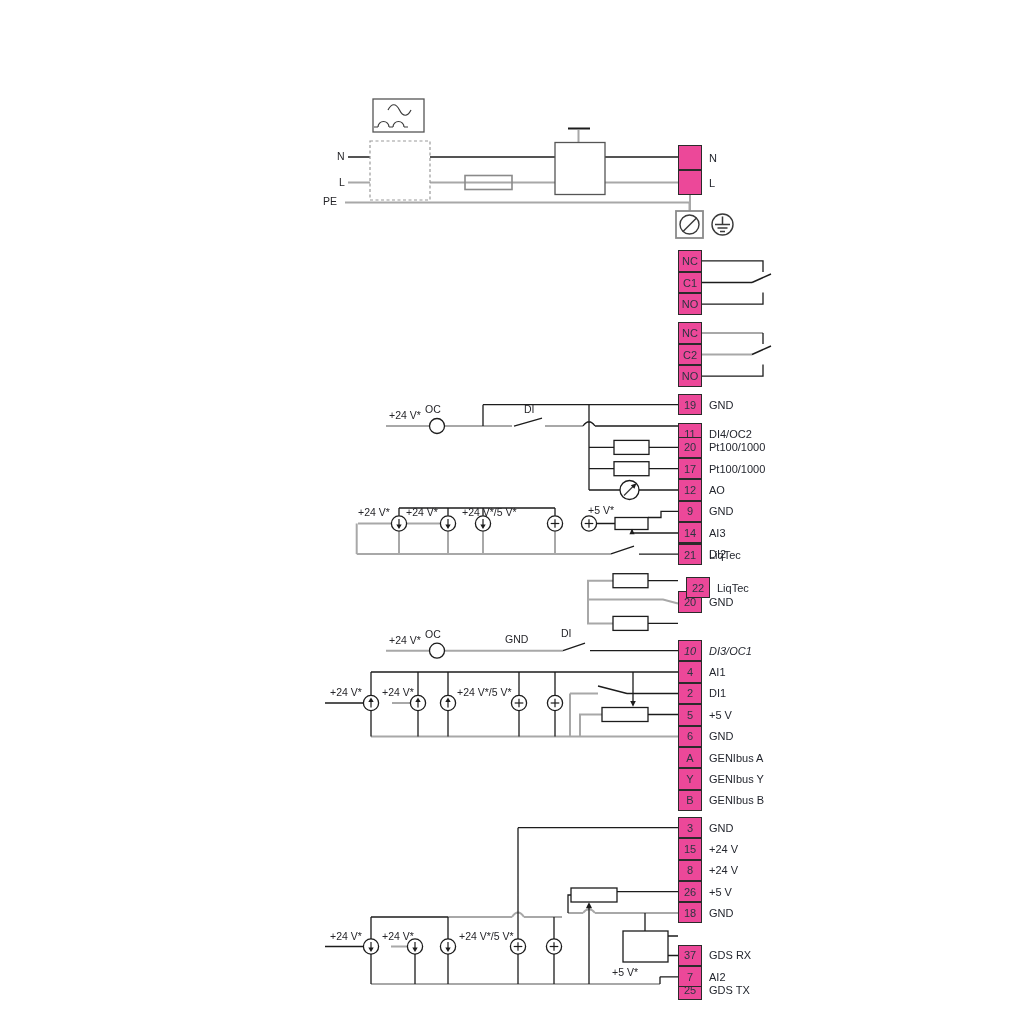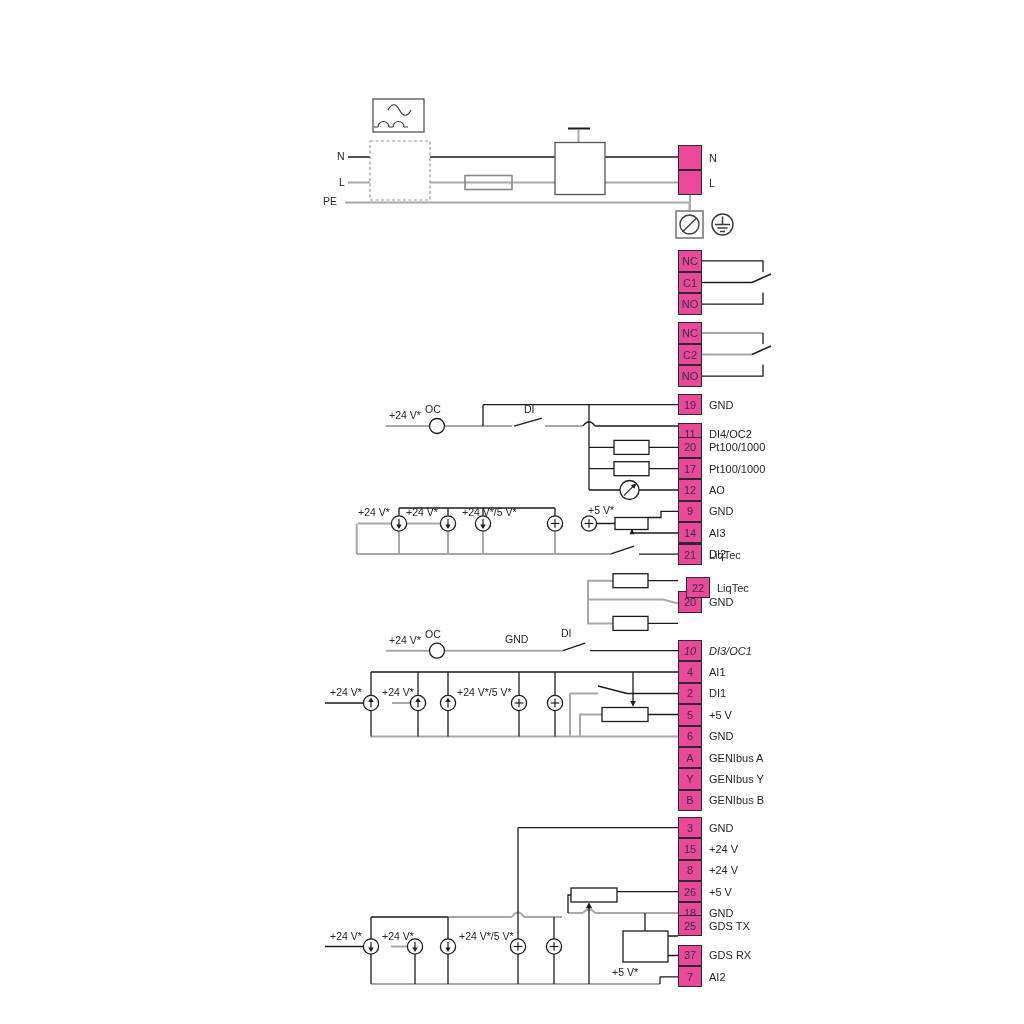--- a/index.html
+++ b/index.html
@@ -323,21 +323,21 @@
         <div class="tlabel">+24 V</div>
       </div>
       <div class="trow" style="top: 880.9px; height: 21.3px; text-decoration: underline;">
         <div class="tbox">26</div>
         <div class="tlabel">+5 V</div>
       </div>
       <div class="trow" style="top: 902.2px; height: 21.3px;">
         <div class="tbox">18</div>
         <div class="tlabel">GND</div>
       </div>
-      <div class="trow" style="top: 915px; height: 21.3px;">
+      <div class="trow" style="top: 979px; height: 21.3px;">
         <div class="tbox">25</div>
         <div class="tlabel">GDS TX</div>
       </div>
       <div class="trow" style="top: 944.8px; height: 21.3px;">
         <div class="tbox">37</div>
         <div class="tlabel">GDS RX</div>
       </div>
       <div class="trow" style="top: 966.1px; height: 21.3px;">
         <div class="tbox">7</div>
         <div class="tlabel">AI2</div>

